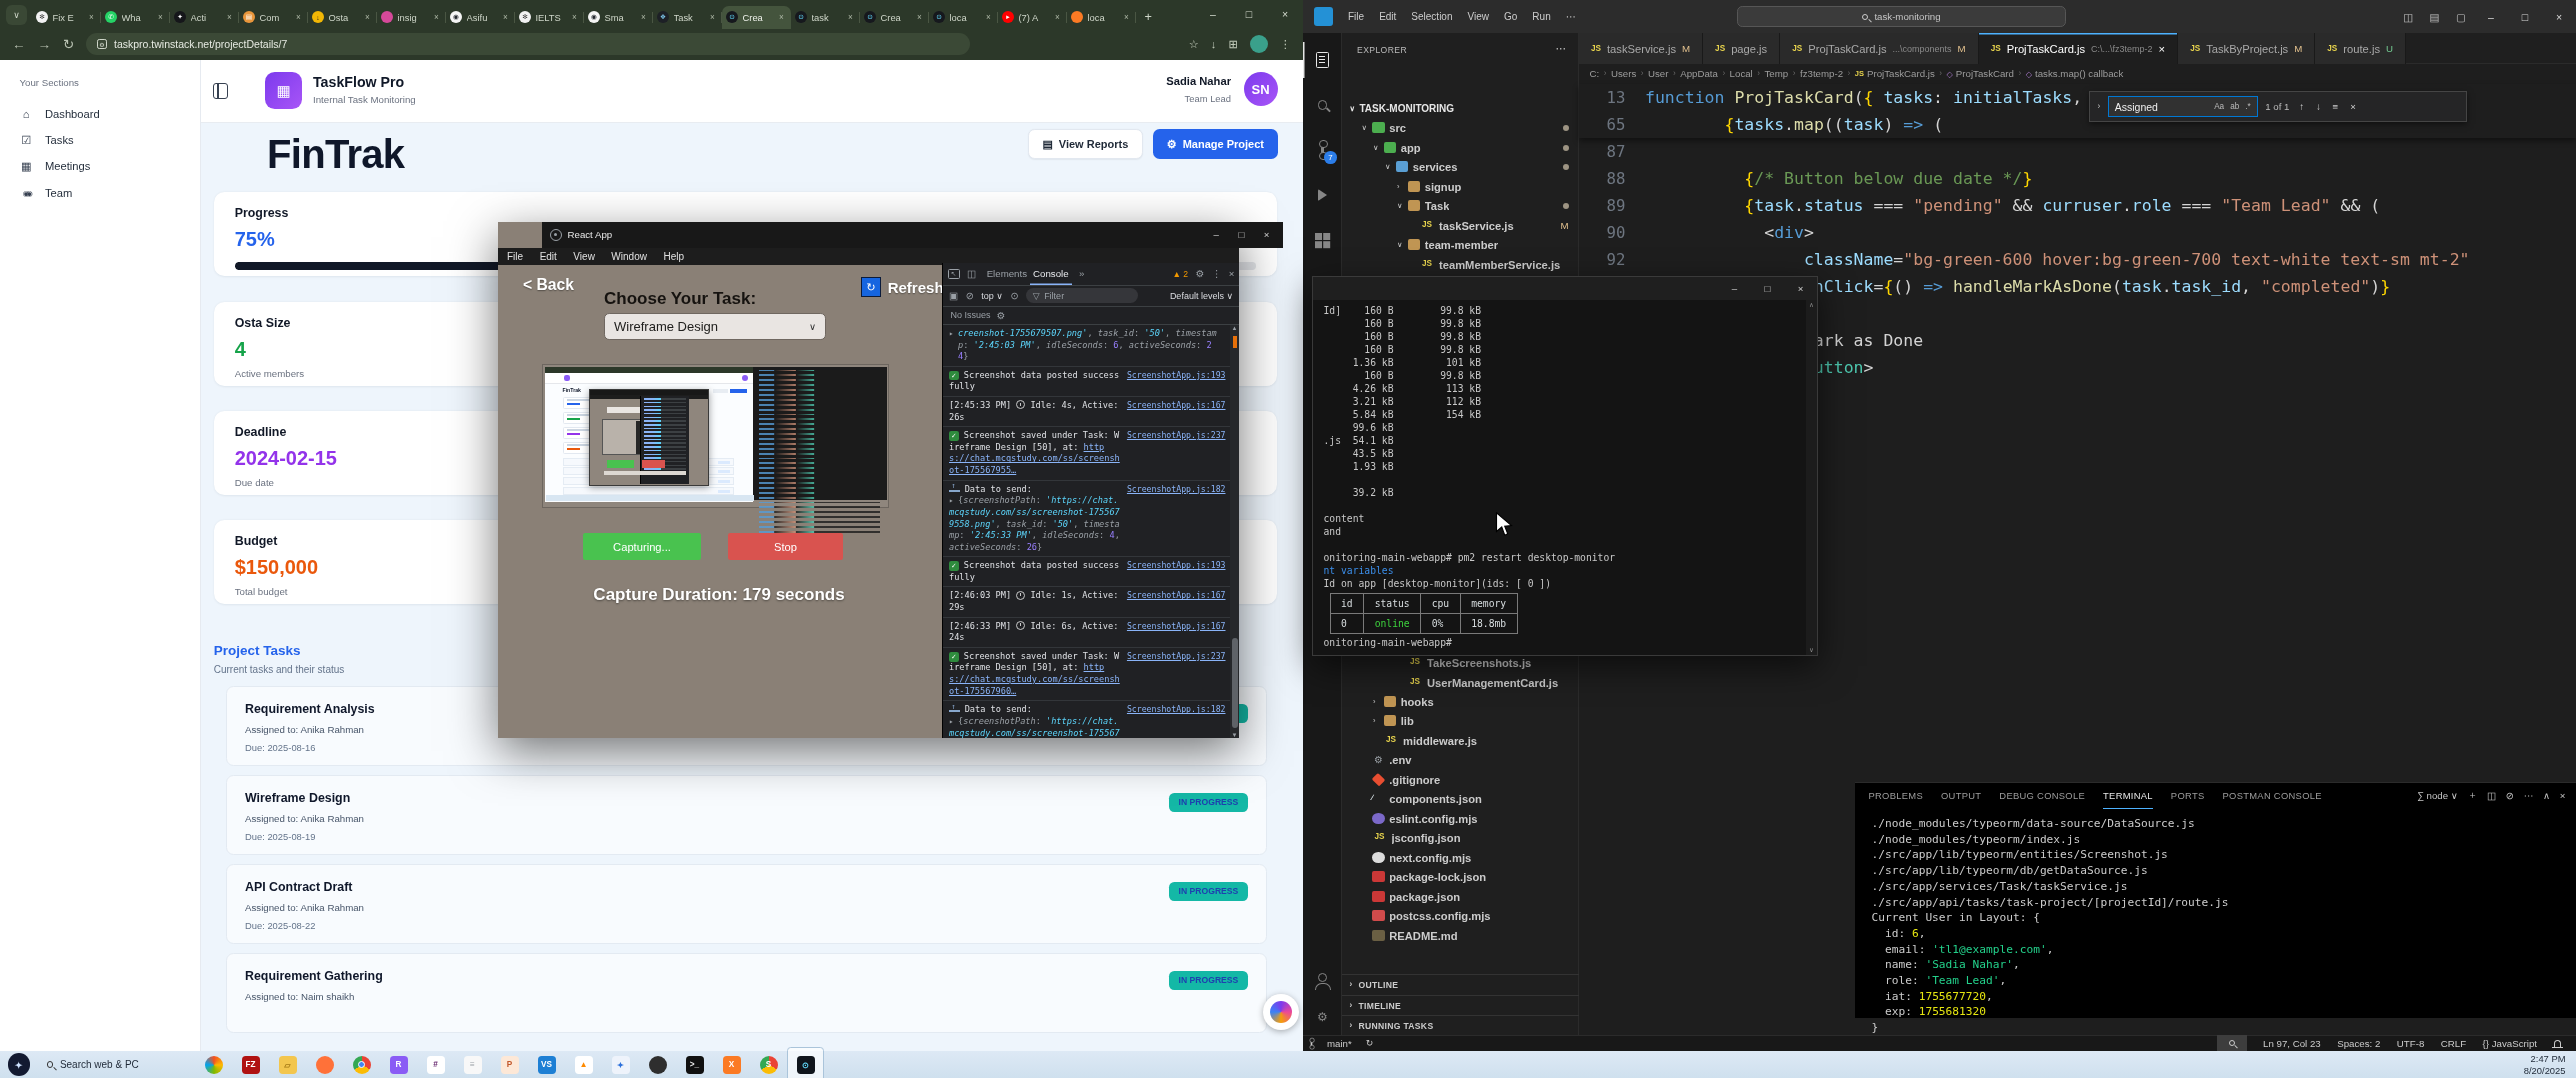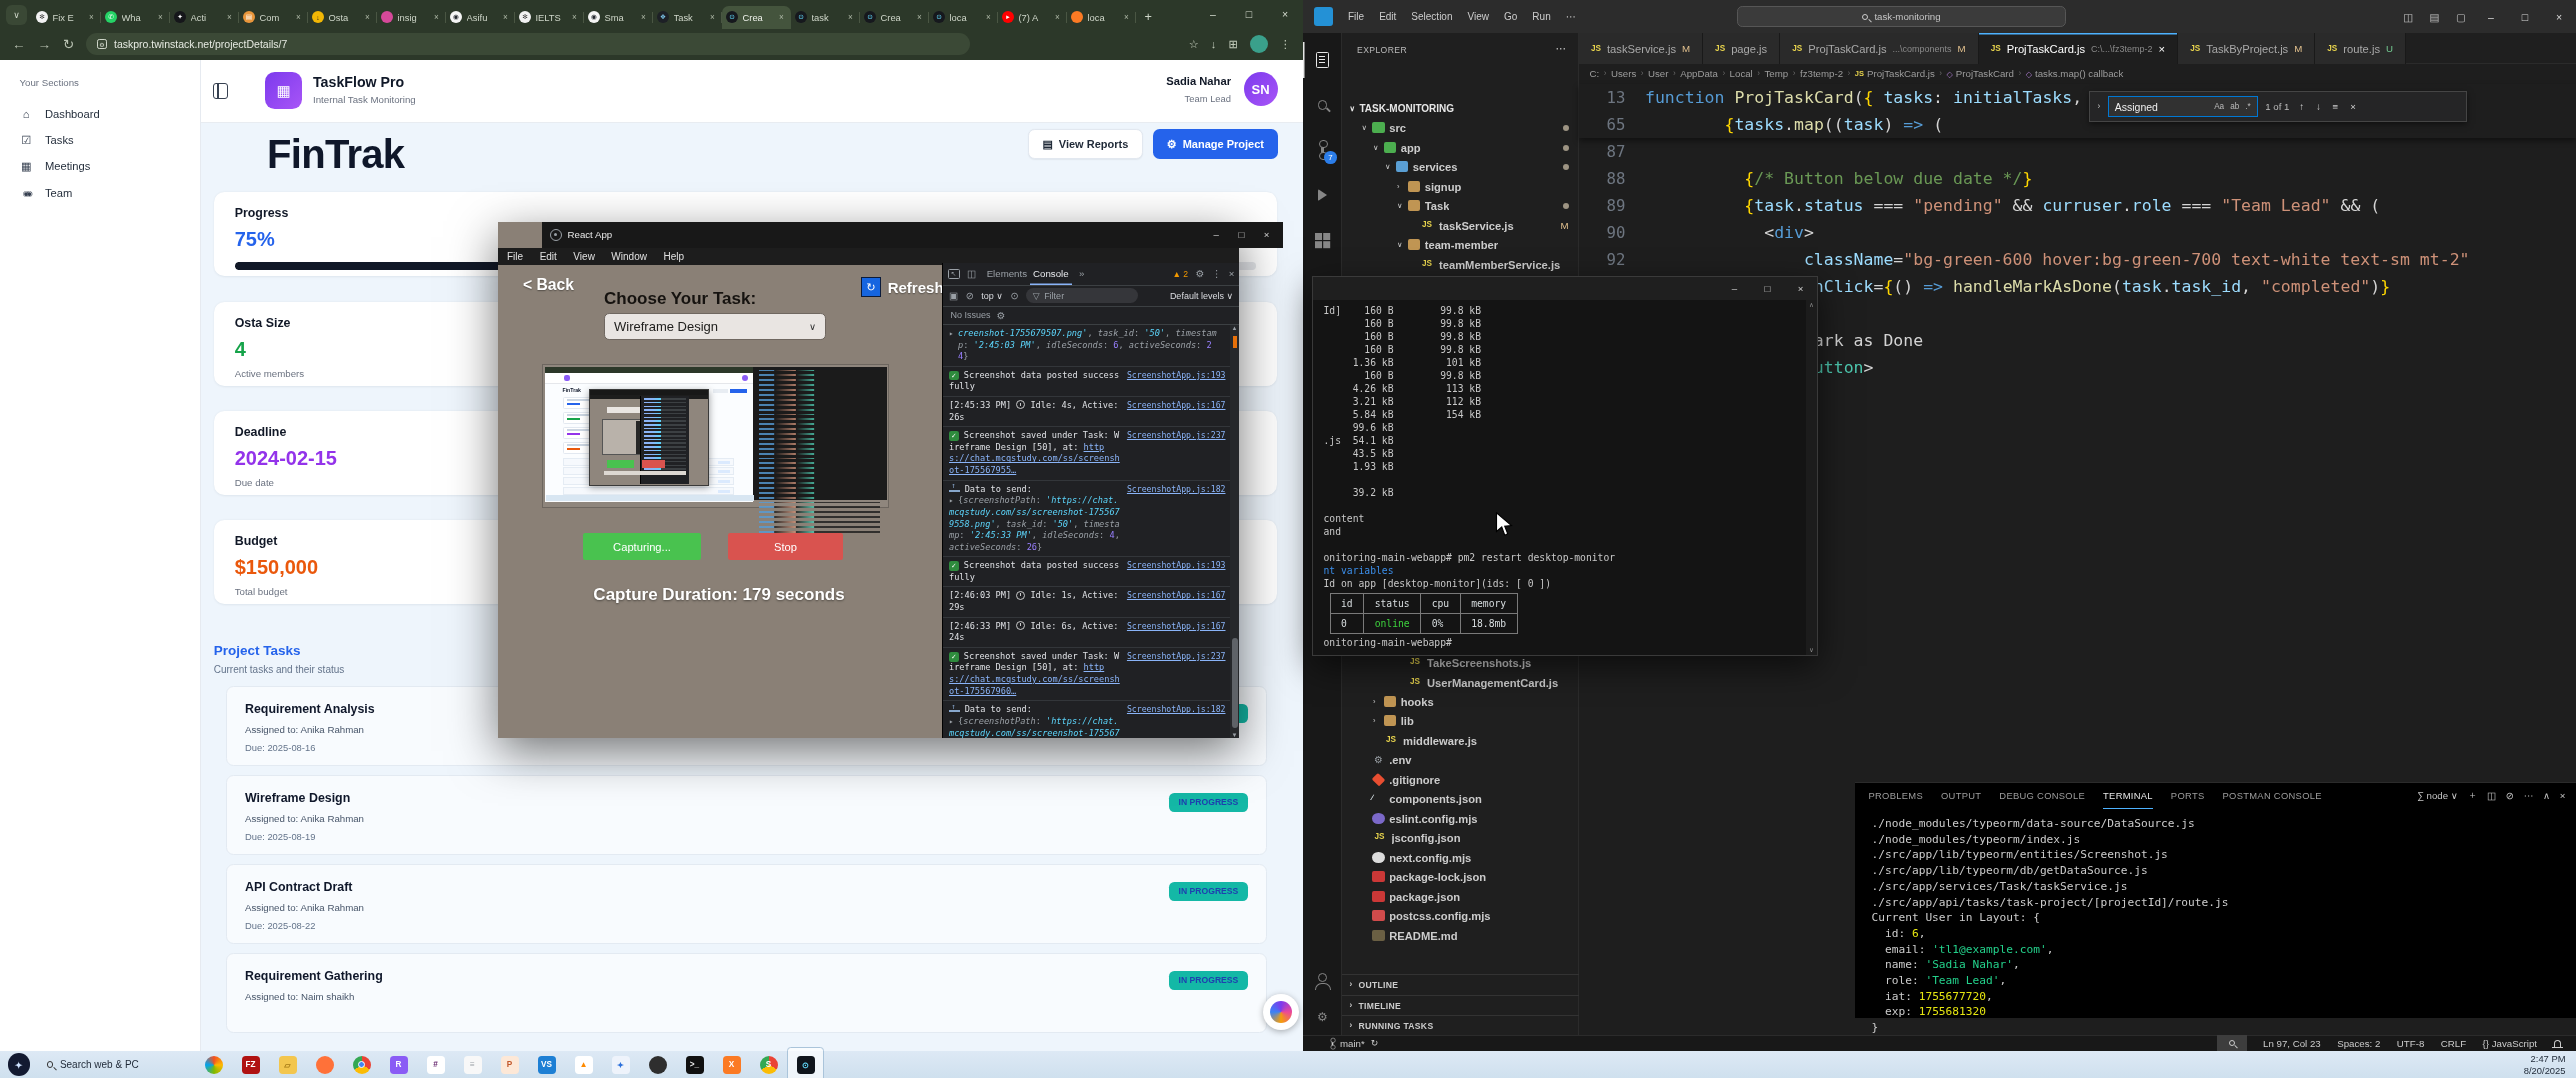--- a/index.html
+++ b/index.html
@@ -212,21 +212,21 @@
   .c-p { color:#d4d4d4; } .c-br { color:#ffd700; }
   #vs-panel { position:absolute; left:276px; right:0; top:749px; bottom:16.5px; background:#000000; border-top:0.7px solid #2b2b2b; }
   #vs-panel-hdr { position:absolute; left:0; top:0; right:0; height:25.5px; display:flex; align-items:center; padding-left:13.5px; gap:18px; }
   .ptab { font-size:9.4px; color:#9d9d9d; letter-spacing:0.3px; height:25.5px; display:flex; align-items:center; }
   .ptab.active { color:#e7e7e7; box-shadow:inset 0 -1.1px 0 #4db2ff; }
   #vs-panel-right { position:absolute; right:10.5px; top:0; height:25.5px; display:flex; align-items:center; gap:9.7px; color:#c5c5c5; font-size:9.7px; }
   #vs-term { position:absolute; left:16.5px; top:33px; right:15px; bottom:4.5px; font-family:"DejaVu Sans Mono",monospace; font-size:11.2px; line-height:15.7px; color:#cccccc; white-space:pre; }
   .t-y { color:#e5e510; } .t-g { color:#23d18b; } .t-b { color:#3b8eea; }
   .t-cursor { display:inline-block; width:6.7px; height:12.7px; border:0.7px solid #cccccc; vertical-align:-2.2px; }
   #vs-status { position:absolute; left:0; bottom:0; width:100%; height:16.5px; background:#181818; border-top:0.7px solid #2b2b2b; display:flex; align-items:center; color:#cccccc; font-size:9.7px; }
-  #vs-status .left { display:flex; align-items:center; gap:6px; padding-left:28px; }
+  #vs-status .left { display:flex; align-items:center; gap:14px; padding-left:7px; }
   #vs-status .right { margin-left:auto; display:flex; align-items:center; gap:16.5px; padding-right:15px; }
   #st-mag { width:30px; height:16.5px; background:#3d3d3d; display:flex; align-items:center; justify-content:center; }
   .ic-mag { width:6px; height:6px; border:1.3px solid #ccc; border-radius:50%; position:relative; }
   .ic-mag::after { content:""; position:absolute; left:4.5px; top:5.2px; width:3.7px; height:1.3px; background:#ccc; transform:rotate(45deg); }
   .ic-bell { width:7.5px; height:6.7px; border:1.2px solid #ccc; border-radius:3.7px 3.7px 0 0; border-bottom:none; position:relative; }
   .ic-bell::after { content:""; position:absolute; left:-2.2px; top:6px; width:10.5px; height:1.2px; background:#ccc; }
   .ic-branch-s { transform:scale(.55); }
 
   
   #floatterm { position:absolute; left:1312px; top:276px; width:506px; height:380px; background:#141414; border:0.7px solid #3a3a3a; box-shadow:0 10.5px 33px rgba(0,0,0,.6); z-index:30; }

